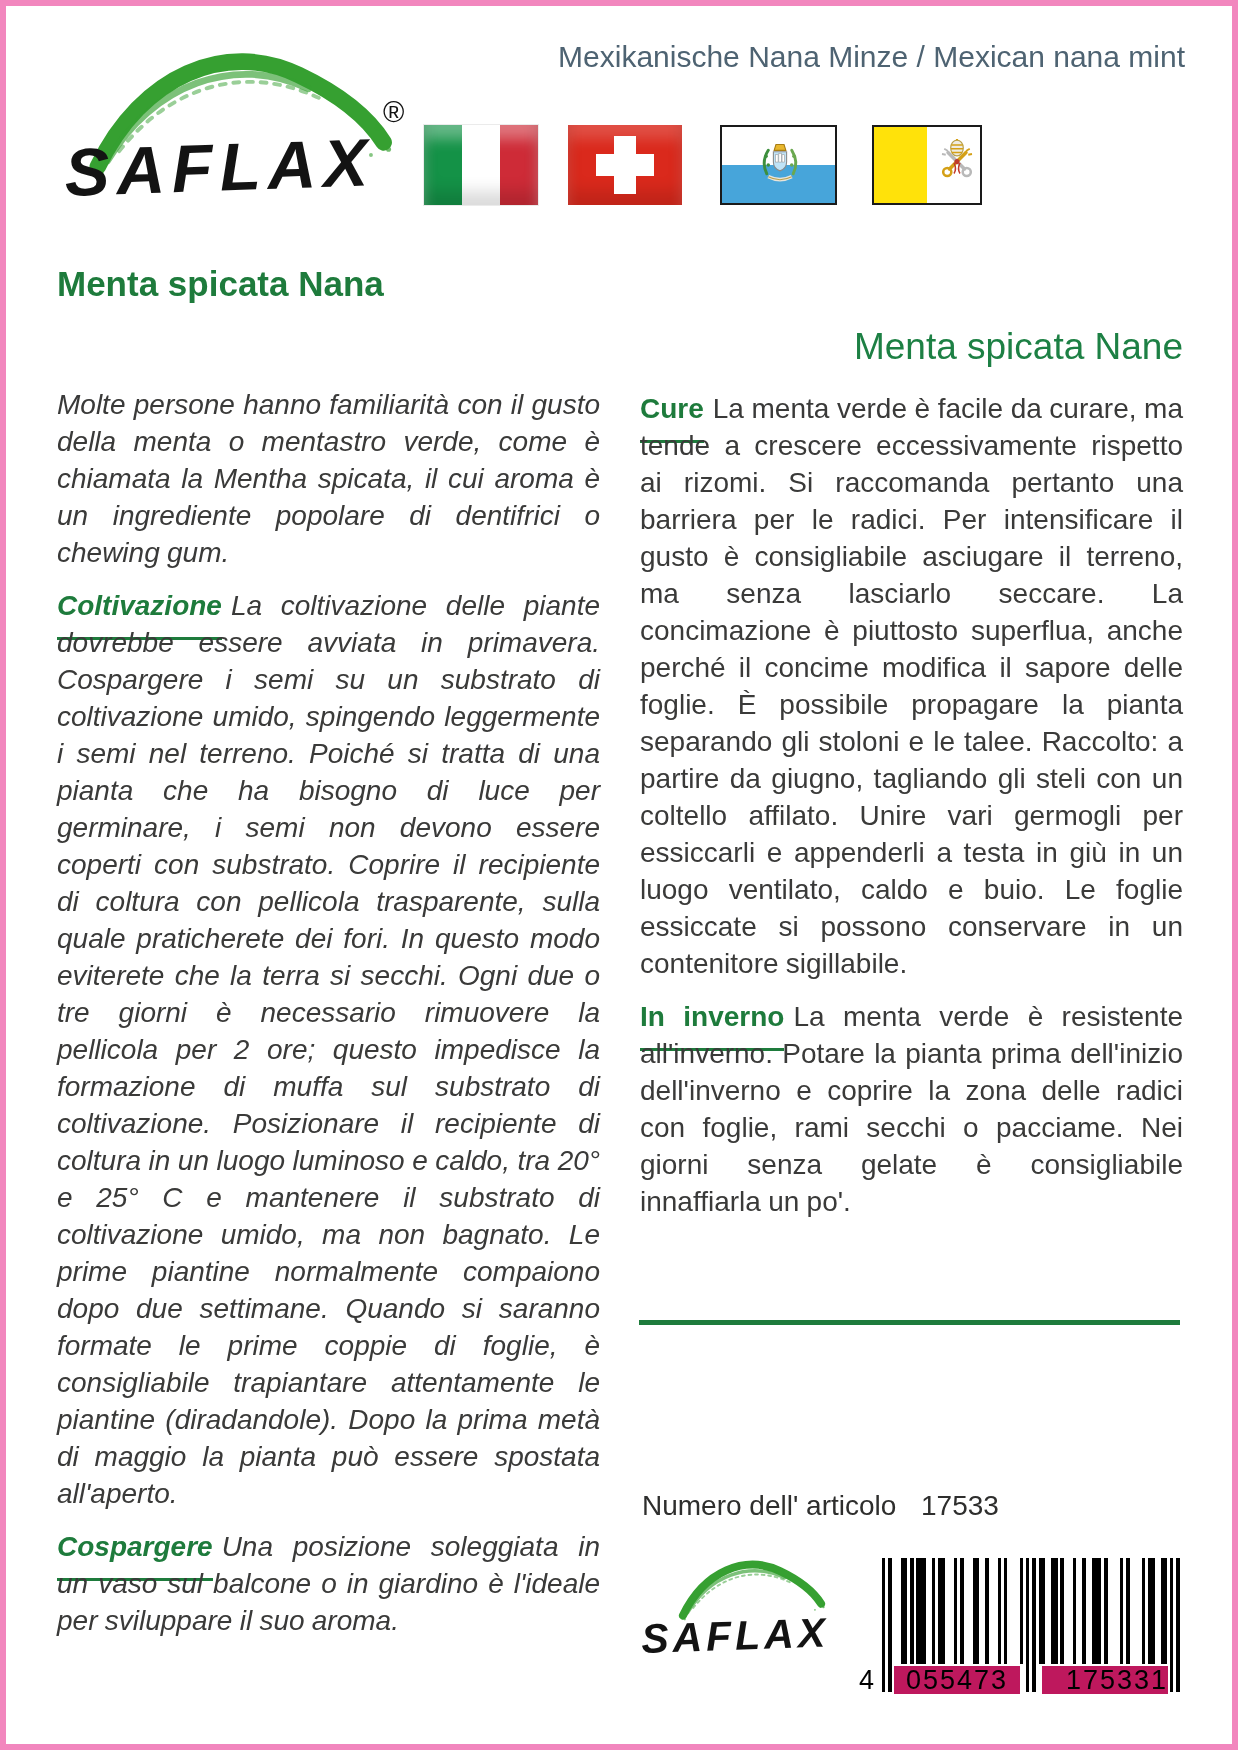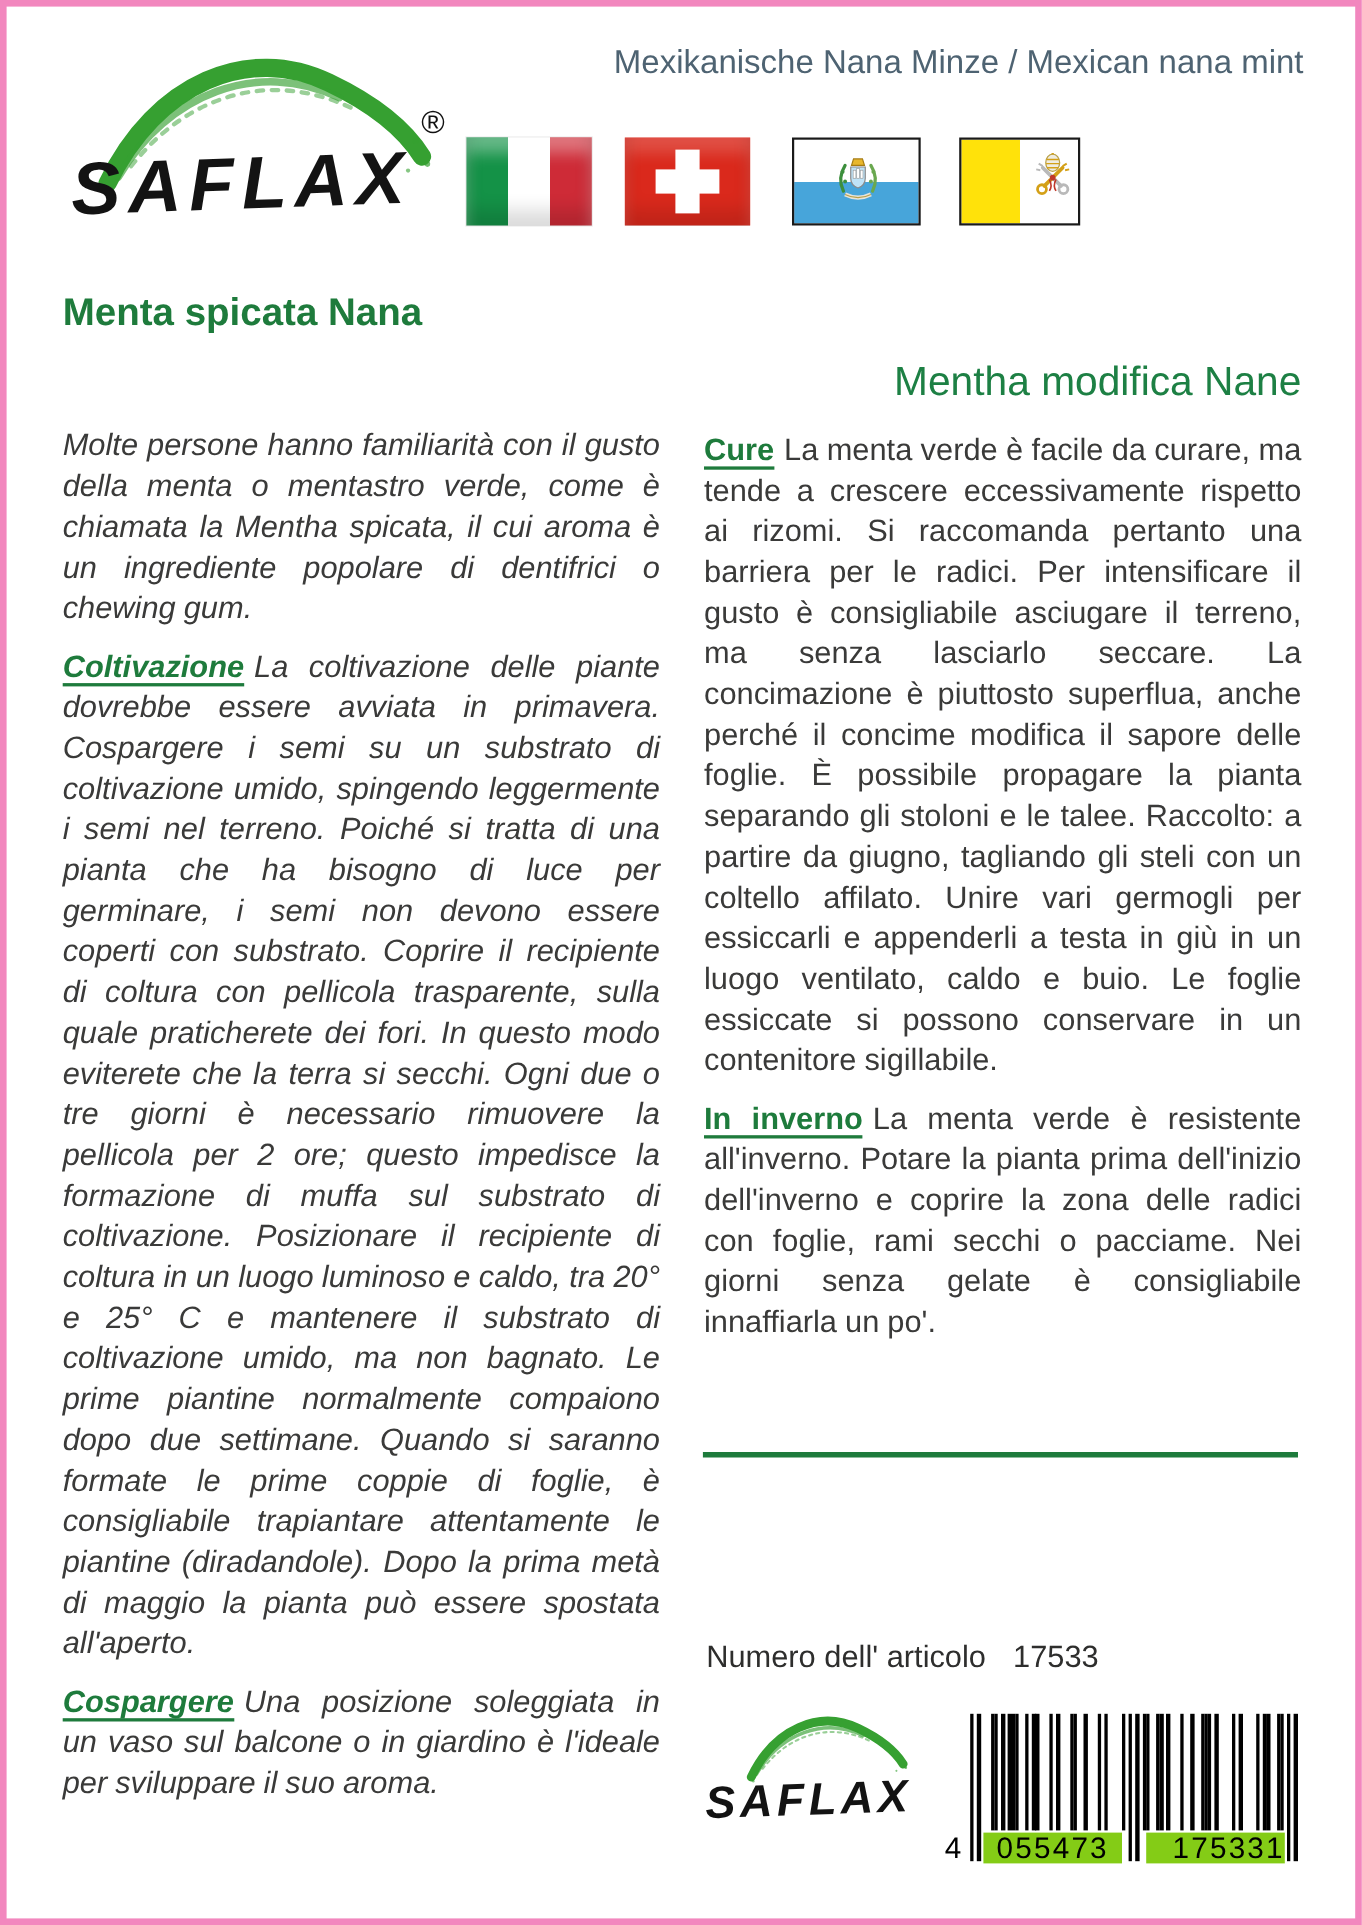--- a/index.html
+++ b/index.html
@@ -47,41 +47,41 @@
   }
   .col{
     position:absolute;width:543px;font-size:28px;line-height:37px;color:var(--ink);
     text-align:justify;hyphens:manual;-webkit-hyphens:manual;word-spacing:-0.5px;
   }
   #left-col{left:57px;top:386px;font-style:italic;}
   #right-col{left:640px;top:390px;}
   .col p{margin:0 0 16px 0;}
   .sec-h{
     color:var(--green);font-weight:700;
-    border-bottom:3px solid var(--green);padding-bottom:0px;margin-right:9px;
+    border-bottom:3px solid var(--green);padding-bottom:16px;margin-right:9px;
     white-space:nowrap;
   }
 
   
   .rule{position:absolute;left:639px;top:1320px;width:541px;height:5px;background:var(--green);}
   .info{position:absolute;left:642px;top:1488px;font-size:28px;line-height:36px;color:#2e2e2d;}
   .info .row{display:flex;}
   .info .lab{width:279px;}
   .small-logo-arc{position:absolute;left:660px;top:1558px;width:192px;height:66px;}
   .small-logo-word{
     position:absolute;left:642px;top:1616px;width:210px;
     font-size:41px;font-weight:700;font-style:italic;letter-spacing:4px;color:#131313;
     transform:rotate(-2deg);transform-origin:left bottom;white-space:nowrap;
   }
 
   
   .barcode{position:absolute;left:882px;top:1558px;width:300px;height:140px;}
   #barcode-bars{position:absolute;left:0;top:0;width:100%;height:100%;}
   #barcode-bars .bar{position:absolute;top:0;background:#000;}
-  .bc-digits span{position:absolute;top:108px;font-size:27px;letter-spacing:2px;color:#000;background:#84cc16;line-height:28px;}
+  .bc-digits span{position:absolute;top:108px;font-size:27px;letter-spacing:2px;color:#000;background:#be185d;line-height:28px;}
   .bc-d1{left:-26px;width:20px;text-align:right;background:transparent!important;}
   .bc-d2{left:12px;width:126px;text-align:center;}
   .bc-d3{left:160px;width:126px;text-align:right;}
 </style>
 </head>
 <body>
 
 <svg width="0" height="0" style="position:absolute">
   <defs>
     <g id="arc-shape">
@@ -148,21 +148,21 @@
 </div>
 
 <div class="title-left">Menta spicata Nana</div>
 
 <div class="col" id="left-col">
   <p>Molte persone hanno familiarità con il gusto della menta o mentastro verde, come è chiamata la Mentha spicata, il cui aroma è un ingrediente popolare di dentifrici o chewing gum.</p>
   <p><span class="sec-h">Coltivazione</span><span>La coltivazione delle piante dovrebbe essere avviata in prima­vera. Cospargere i semi su un substrato di coltivazione umido, spingendo leg­germente i semi nel terreno. Poiché si tratta di una pianta che ha bisogno di luce per germinare, i semi non devono essere coperti con substrato. Coprire il recipiente di coltura con pellicola tras­parente, sulla quale praticherete dei fori. In questo modo eviterete che la terra si secchi. Ogni due o tre giorni è necessario rimuovere la pellicola per 2 ore; questo impedisce la formazione di muffa sul substrato di coltivazione. Posizionare il recipiente di coltura in un luogo lumi­noso e caldo, tra 20° e 25° C e mantenere il substrato di coltivazione umido, ma non bagnato. Le prime piantine normal­mente compaiono dopo due settimane. Quando si saranno formate le prime coppie di foglie, è consigliabile trapian­tare attentamente le piantine (diradan­dole). Dopo la prima metà di maggio la pianta può essere spostata all'aperto.</span></p>
   <p><span class="sec-h">Cospargere</span><span>Una posizione soleggiata in un vaso sul balcone o in giardino è l'ideale per sviluppare il suo aroma.</span></p>
 </div>
 
-<div class="title-right">Mentha modifica Nane</div>
+<div class="title-right">Menta spicata Nane</div>
 
 <div class="col" id="right-col">
   <p><span class="sec-h">Cure</span><span>La menta verde è facile da curare, ma tende a crescere eccessivamente rispetto ai rizomi. Si raccomanda per­tanto una barriera per le radici. Per inten­sificare il gusto è consigliabile asciugare il terreno, ma senza lasciarlo seccare. La concimazione è piuttosto superflua, anche perché il concime modifica il sapore delle foglie. È possibile propa­gare la pianta separando gli stoloni e le talee. Raccolto: a partire da giugno, tagliando gli steli con un coltello affilato. Unire vari germogli per essiccarli e ap­penderli a testa in giù in un luogo venti­lato, caldo e buio. Le foglie essiccate si possono conservare in un contenitore sigillabile.</span></p>
   <p><span class="sec-h">In inverno</span><span>La menta verde è resistente all'inverno. Potare la pianta prima dell'inizio dell'inverno e coprire la zona delle radici con foglie, rami secchi o pacciame. Nei giorni senza gelate è consigliabile innaffiarla un po'.</span></p>
 </div>
 
 <div class="rule"></div>
 
 <div class="info">
   <div class="row">

